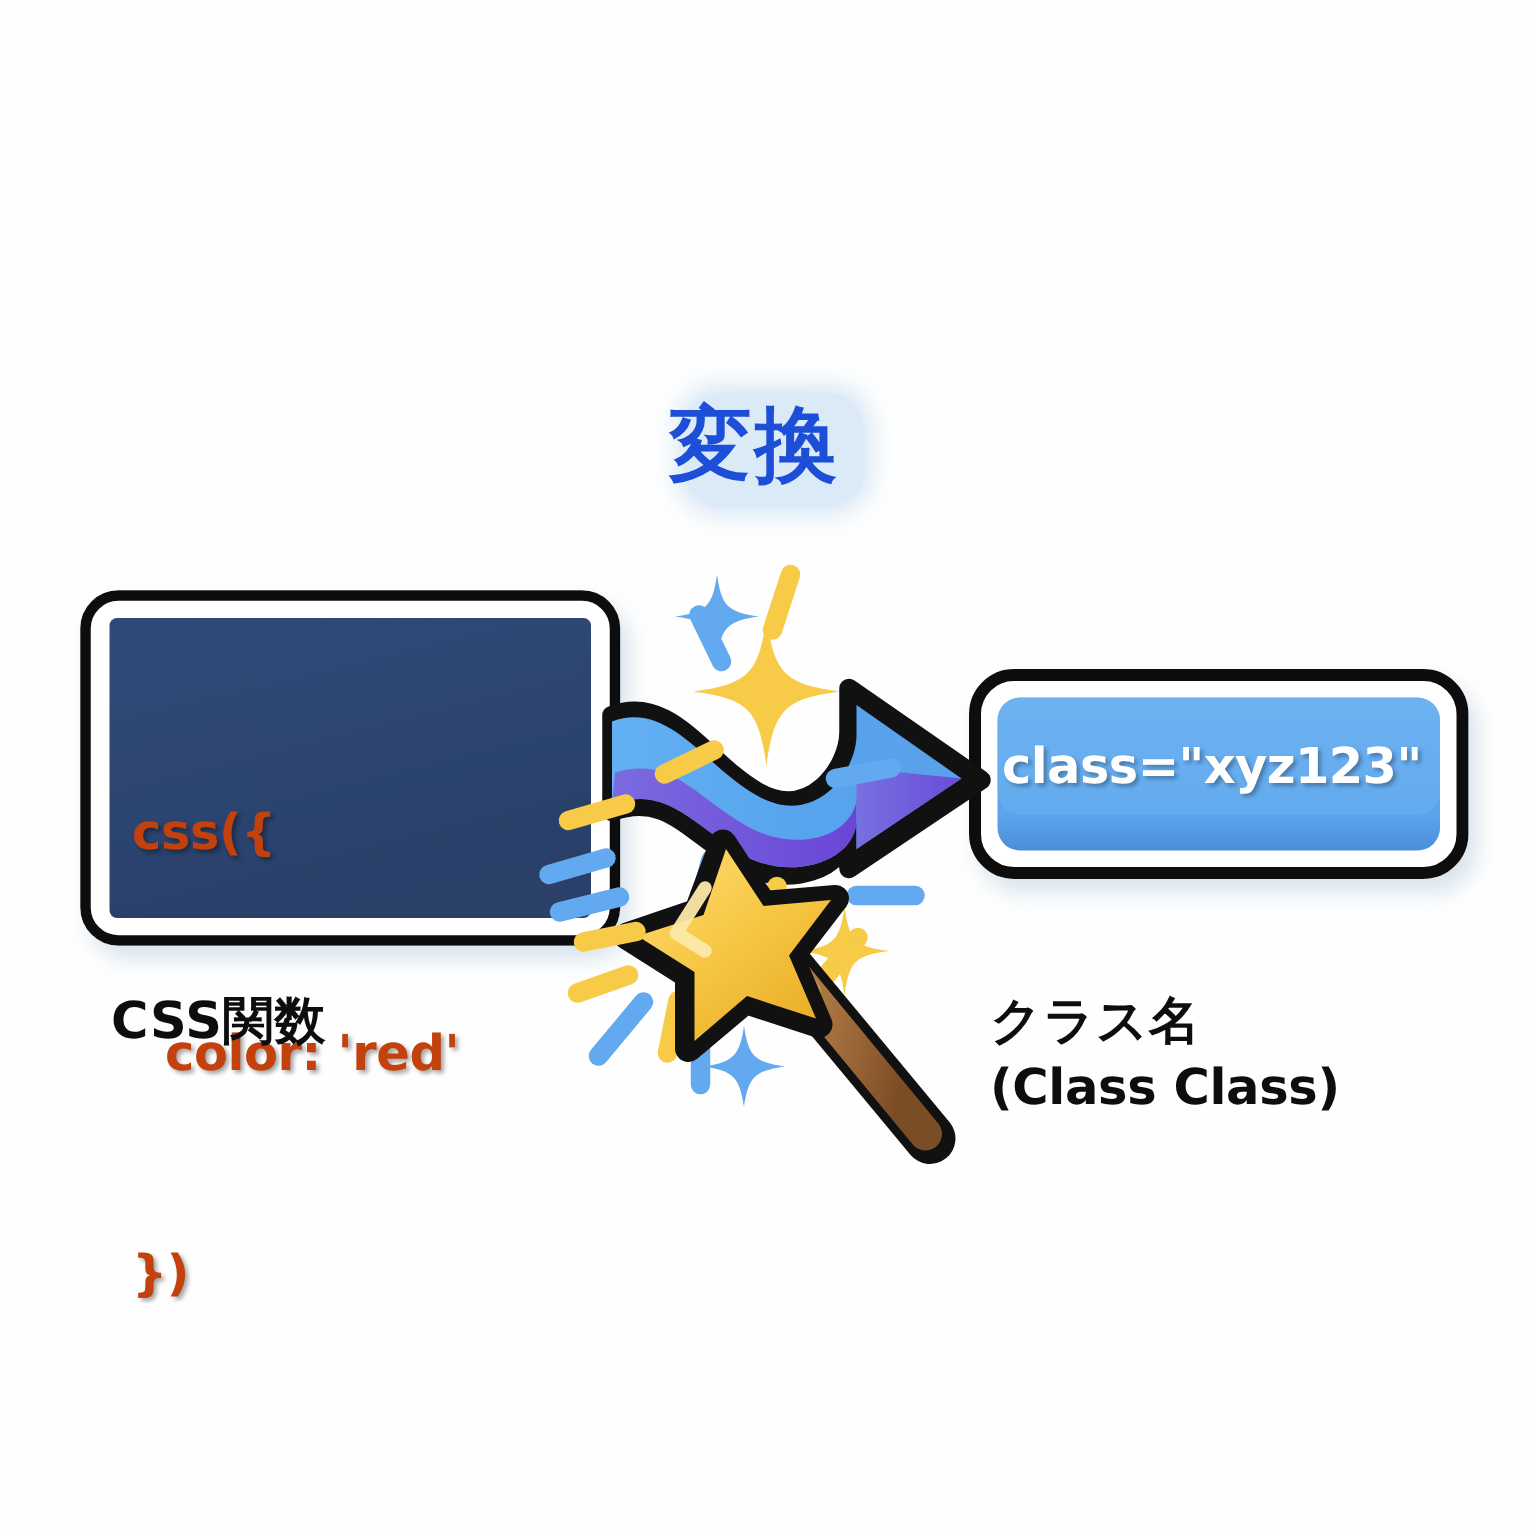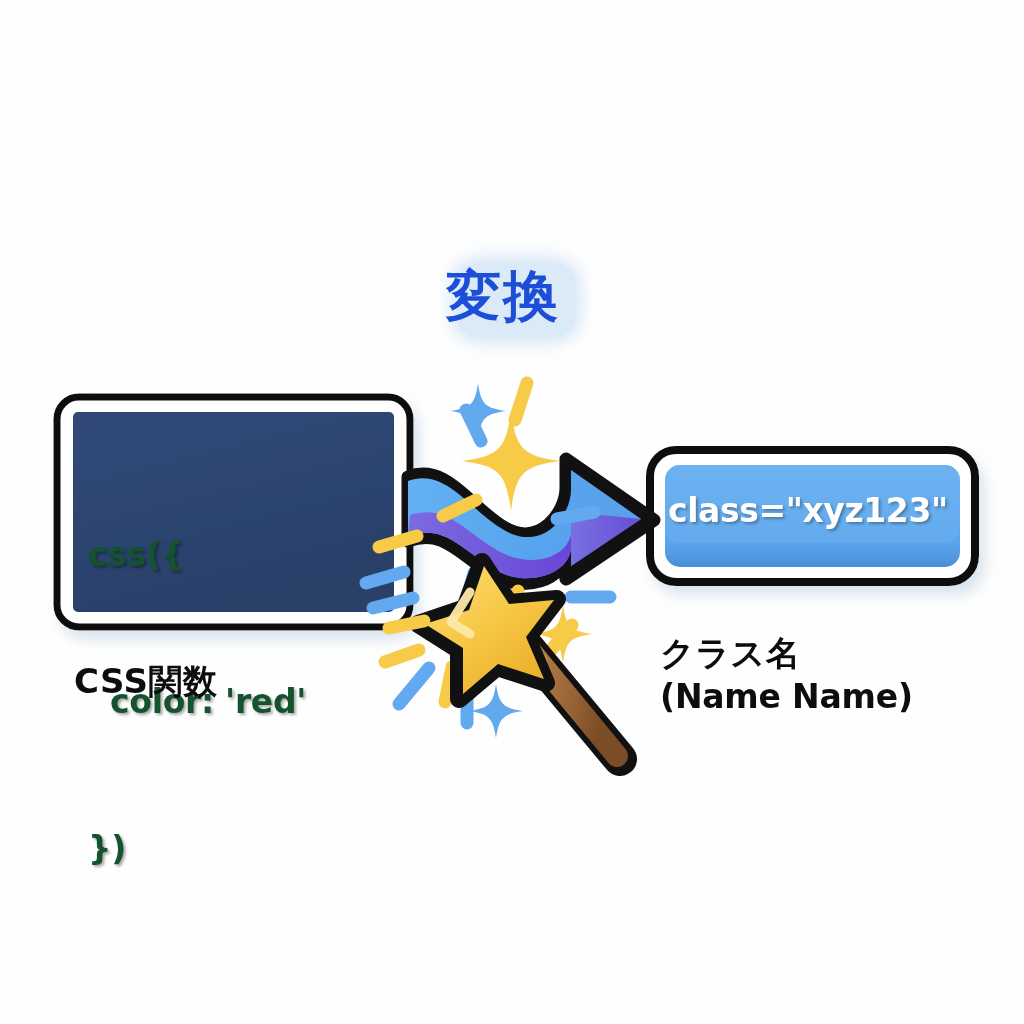--- a/index.html
+++ b/index.html
@@ -27,21 +27,21 @@
     width: 1024px;
     height: 1024px;
   }
 
   
   .code-text {
     position: absolute;
     left: 88px;
     top: 432px;
     width: 310px;
-    color: #14532d;
+    color: #c2410c;
     font-family: "DejaVu Sans", sans-serif;
     font-weight: bold;
     font-size: 33px;
     line-height: 49px;
     letter-spacing: -0.3px;
     white-space: pre;
     text-shadow: 2px 2px 3px rgba(0,0,0,0.35);
     pointer-events: none;
   }
   .code-line-2 { padding-left: 22px; }
@@ -80,21 +80,21 @@
     text-align: left;
     font-family: "DejaVu Sans", sans-serif;
     font-weight: bold;
     color: #0d0d0d;
     line-height: 1.28;
   }
   .caption .jp { display: block; font-size: 34px; letter-spacing: 0.5px; }
   .caption .en { display: block; font-size: 33px; letter-spacing: -0.2px; }
 
   #caption-left  { left: 74px;  top: 660px; width: 370px; }
-  #caption-right { left: 660px; top: 632px; width: 340px; }
+  #caption-right { left: 660px; top: 660px; width: 340px; }
 </style>
 </head>
 <body>
 
 <div id="stage">
 
   <svg class="layer" viewBox="0 0 1024 1024">
     <defs>
       <linearGradient id="gradArrowTop" x1="0" y1="0" x2="1" y2="0">
         <stop offset="0%" stop-color="#63b0f2"></stop>
@@ -262,16 +262,16 @@
   <div class="class-text">class="xyz123"</div>
 
   <div class="badge-label">変換</div>
 
   <div class="caption" id="caption-left">
     <span class="jp">CSS関数</span>
   </div>
 
   <div class="caption" id="caption-right">
     <span class="jp">クラス名</span>
-    <span class="en">(Name Name)</span>
+    <span class="en">(Class Class)</span>
   </div>
 
 </div>
 
 </body></html>

